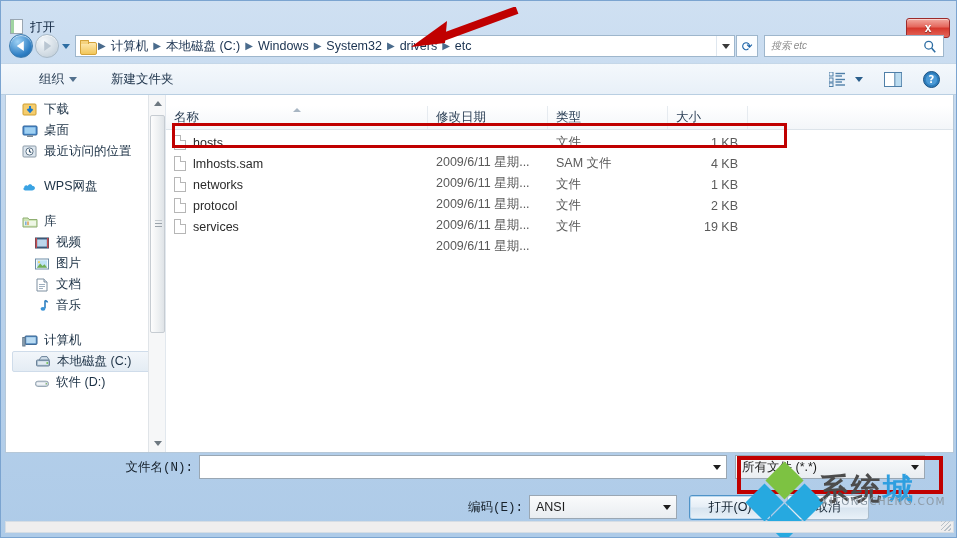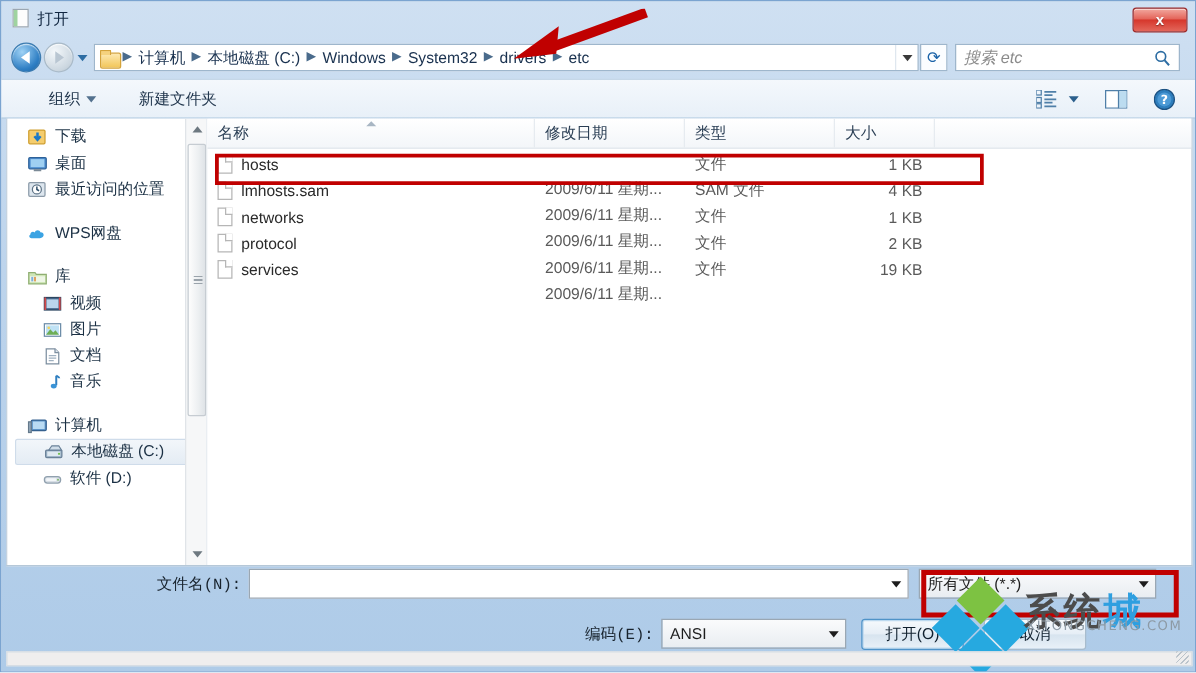--- a/index.html
+++ b/index.html
@@ -14,21 +14,21 @@
   .window {
     position: relative;
     width: 957px; height: 538px;
     background: linear-gradient(180deg,#cfe0f2 0%,#bdd4ec 40%,#aecbe8 100%);
     border: 1px solid #7ba4d0;
     overflow: hidden;
   }
 
   
   .titlebar {
-    position: absolute; left: 0; top: 0; width: 100%; height: 28px;
+    position: absolute; left: 0; top: 12px; width: 100%; height: 28px;
     display: flex; align-items: center;
   }
   .titlebar-icon {
     width: 16px; height: 16px; margin-left: 8px; margin-right: 5px;
     position: relative; flex: none;
   }
   .titlebar-icon .sheet {
     position: absolute; left: 1px; top: 0; width: 13px; height: 15px;
     background: #fdfdfd; border: 1px solid #9aa6b2;
   }
@@ -140,21 +140,21 @@
     display: flex; align-items: center; justify-content: center;
     color: #1b63a8; font-size: 13px;
   }
 
   .searchbox {
     flex: none; width: 180px; height: 22px; margin-left: 6px;
     background: #ffffff; border: 1px solid #9eb6cc;
     display: flex; align-items: center; position: relative;
   }
   .search-ph {
-    margin-left: 6px; color: #8b8b8b; font-style: italic; font-size: 13px;
+    margin-left: 6px; color: #8b8b8b; font-style: italic; font-size: 10px;
   }
   .search-icon {
     position: absolute; right: 6px; top: 3px;
     width: 14px; height: 15px;
   }
 
   
   .toolbar {
     position: absolute; left: 0; top: 62px; width: 100%; height: 32px;
     background: linear-gradient(180deg,#f4f8fc 0%,#e8f0f8 100%);
@@ -230,20 +230,21 @@
     background: repeating-linear-gradient(180deg,#9aa3ab 0 1px,transparent 1px 3px);
   }
 
   
   .filelist { flex: 1; position: relative; background: #ffffff; }
   .colhead {
     display: flex; height: 24px;
     background: linear-gradient(180deg,#ffffff,#f3f6f9);
     border-bottom: 1px solid #dde4ea;
     position: relative;
+    margin-top: 11px;
   }
   .col {
     display: flex; align-items: center;
     font-size: 12.5px; color: #2b3f55;
     padding-left: 8px;
     border-right: 1px solid #e6ebf0;
     position: relative;
   }
   .col-name { width: 262px; }
   .col-date { width: 120px; }

